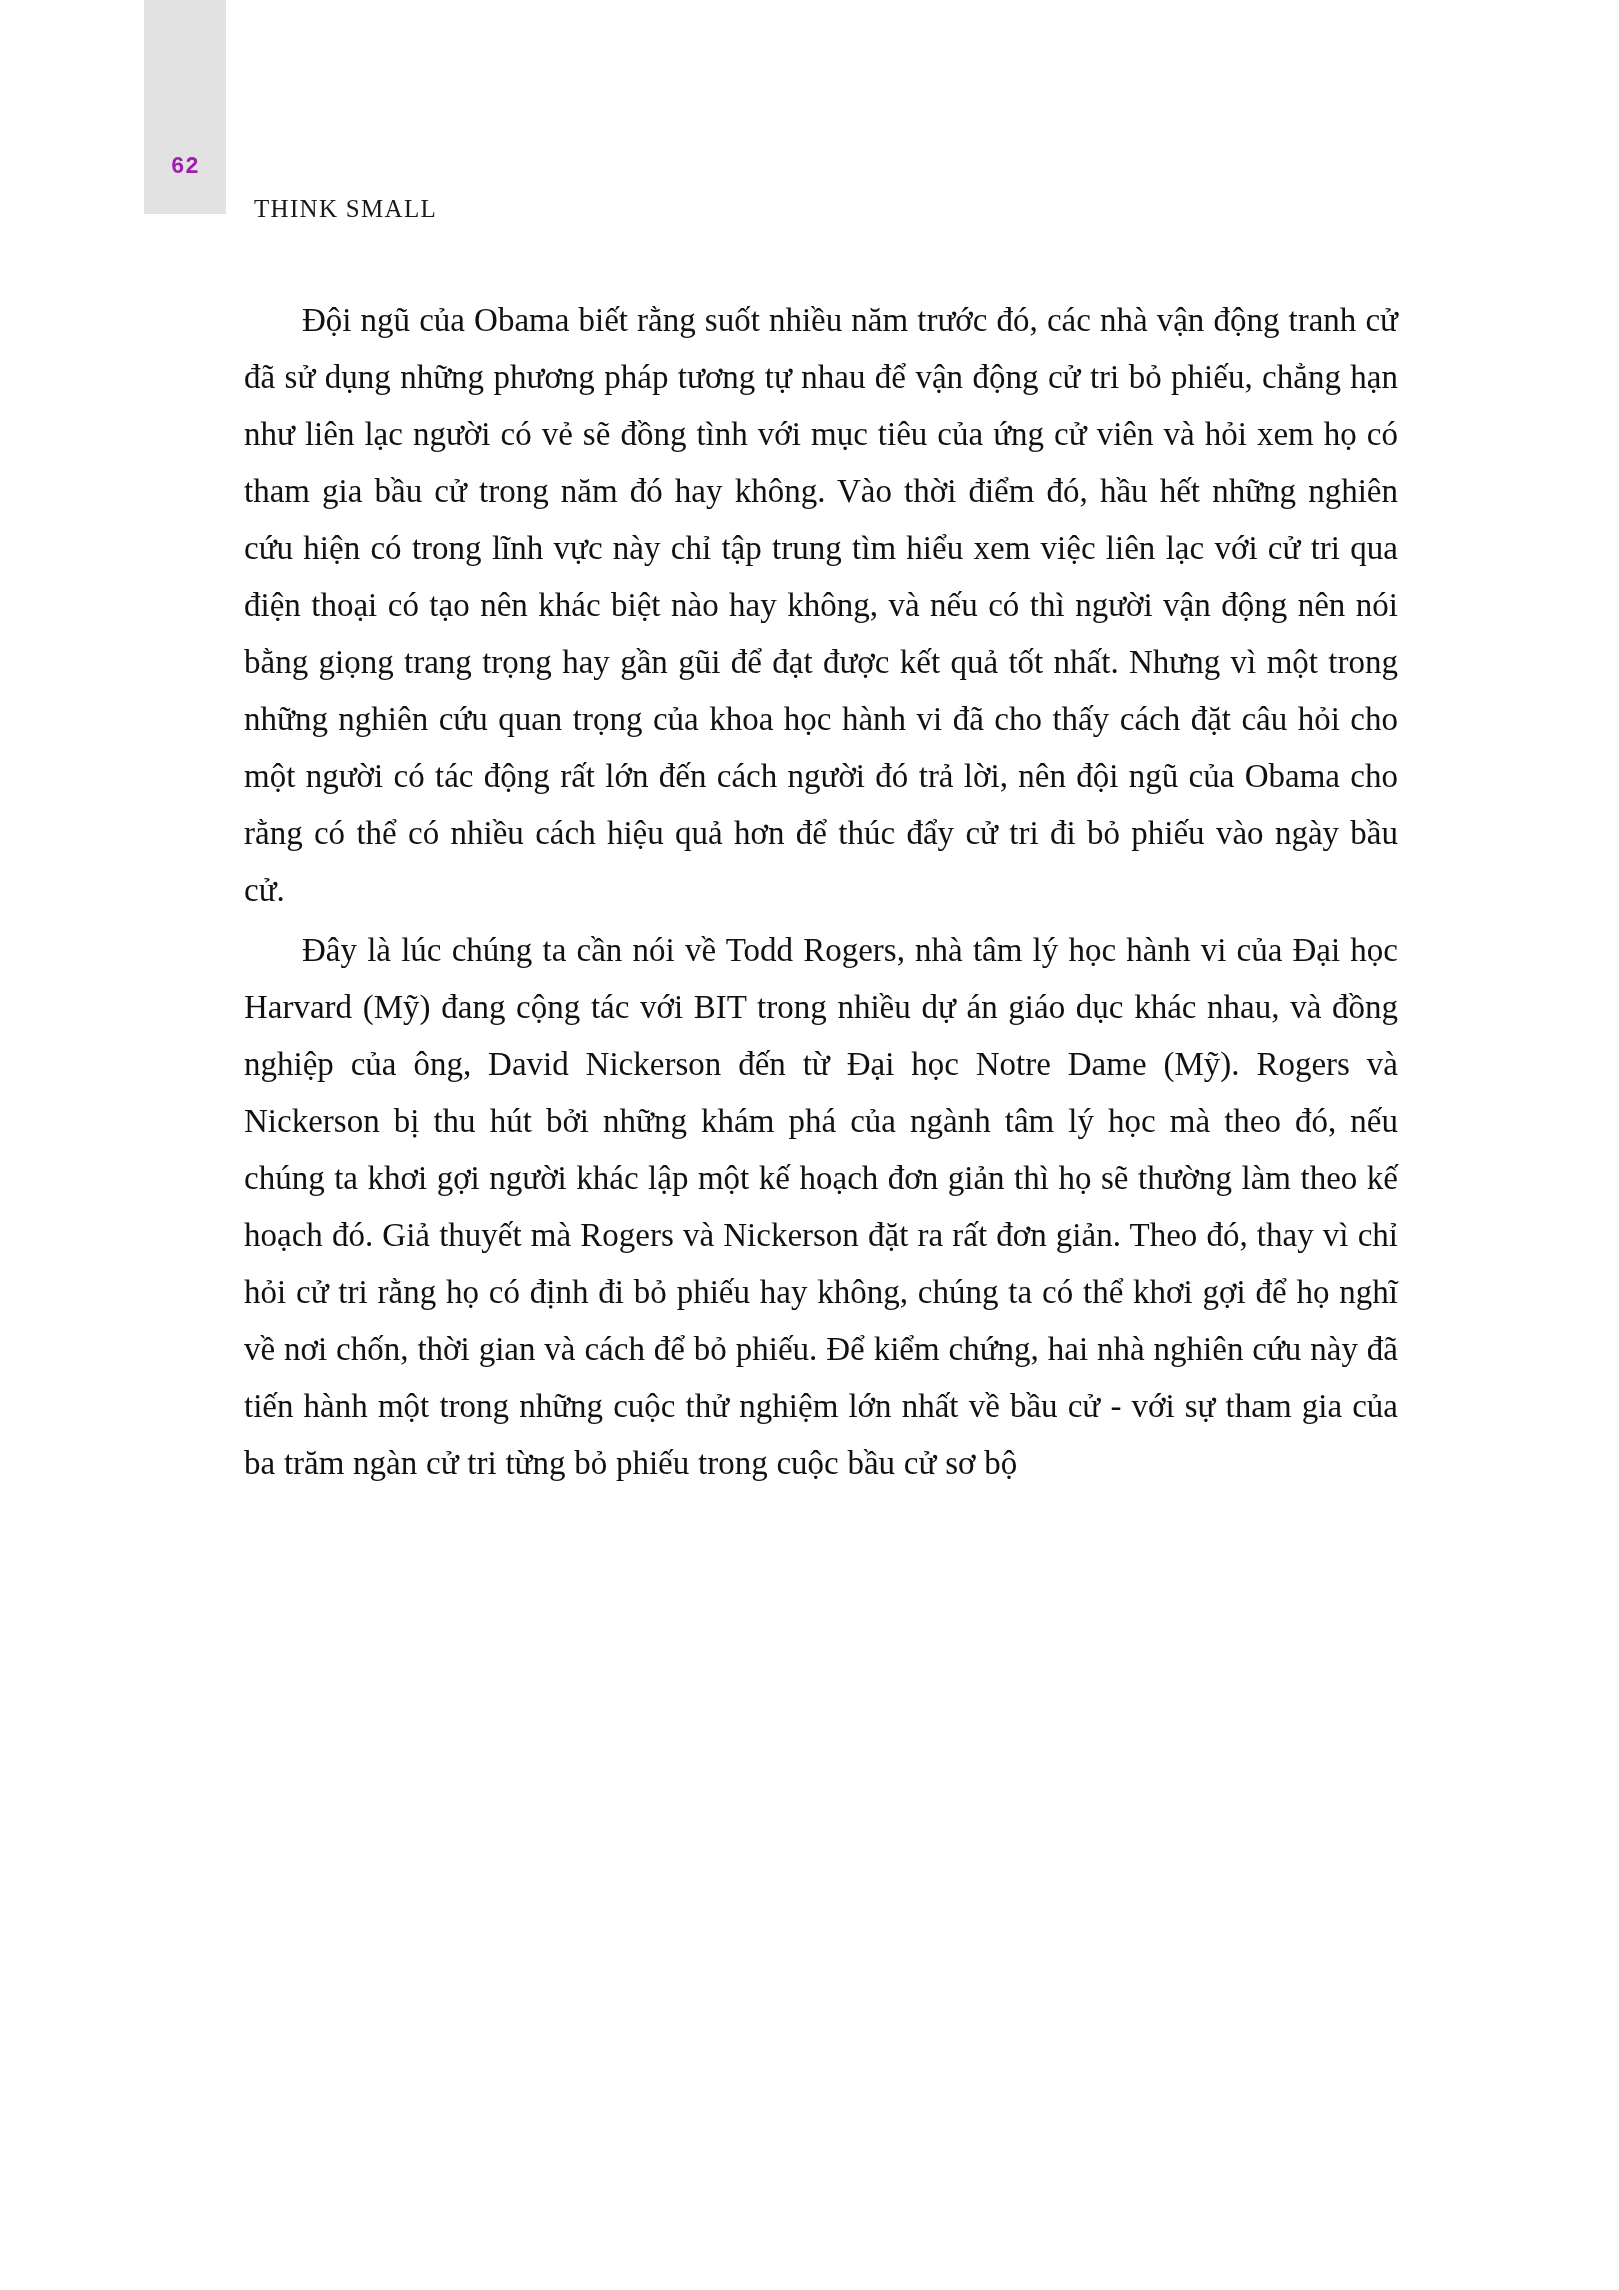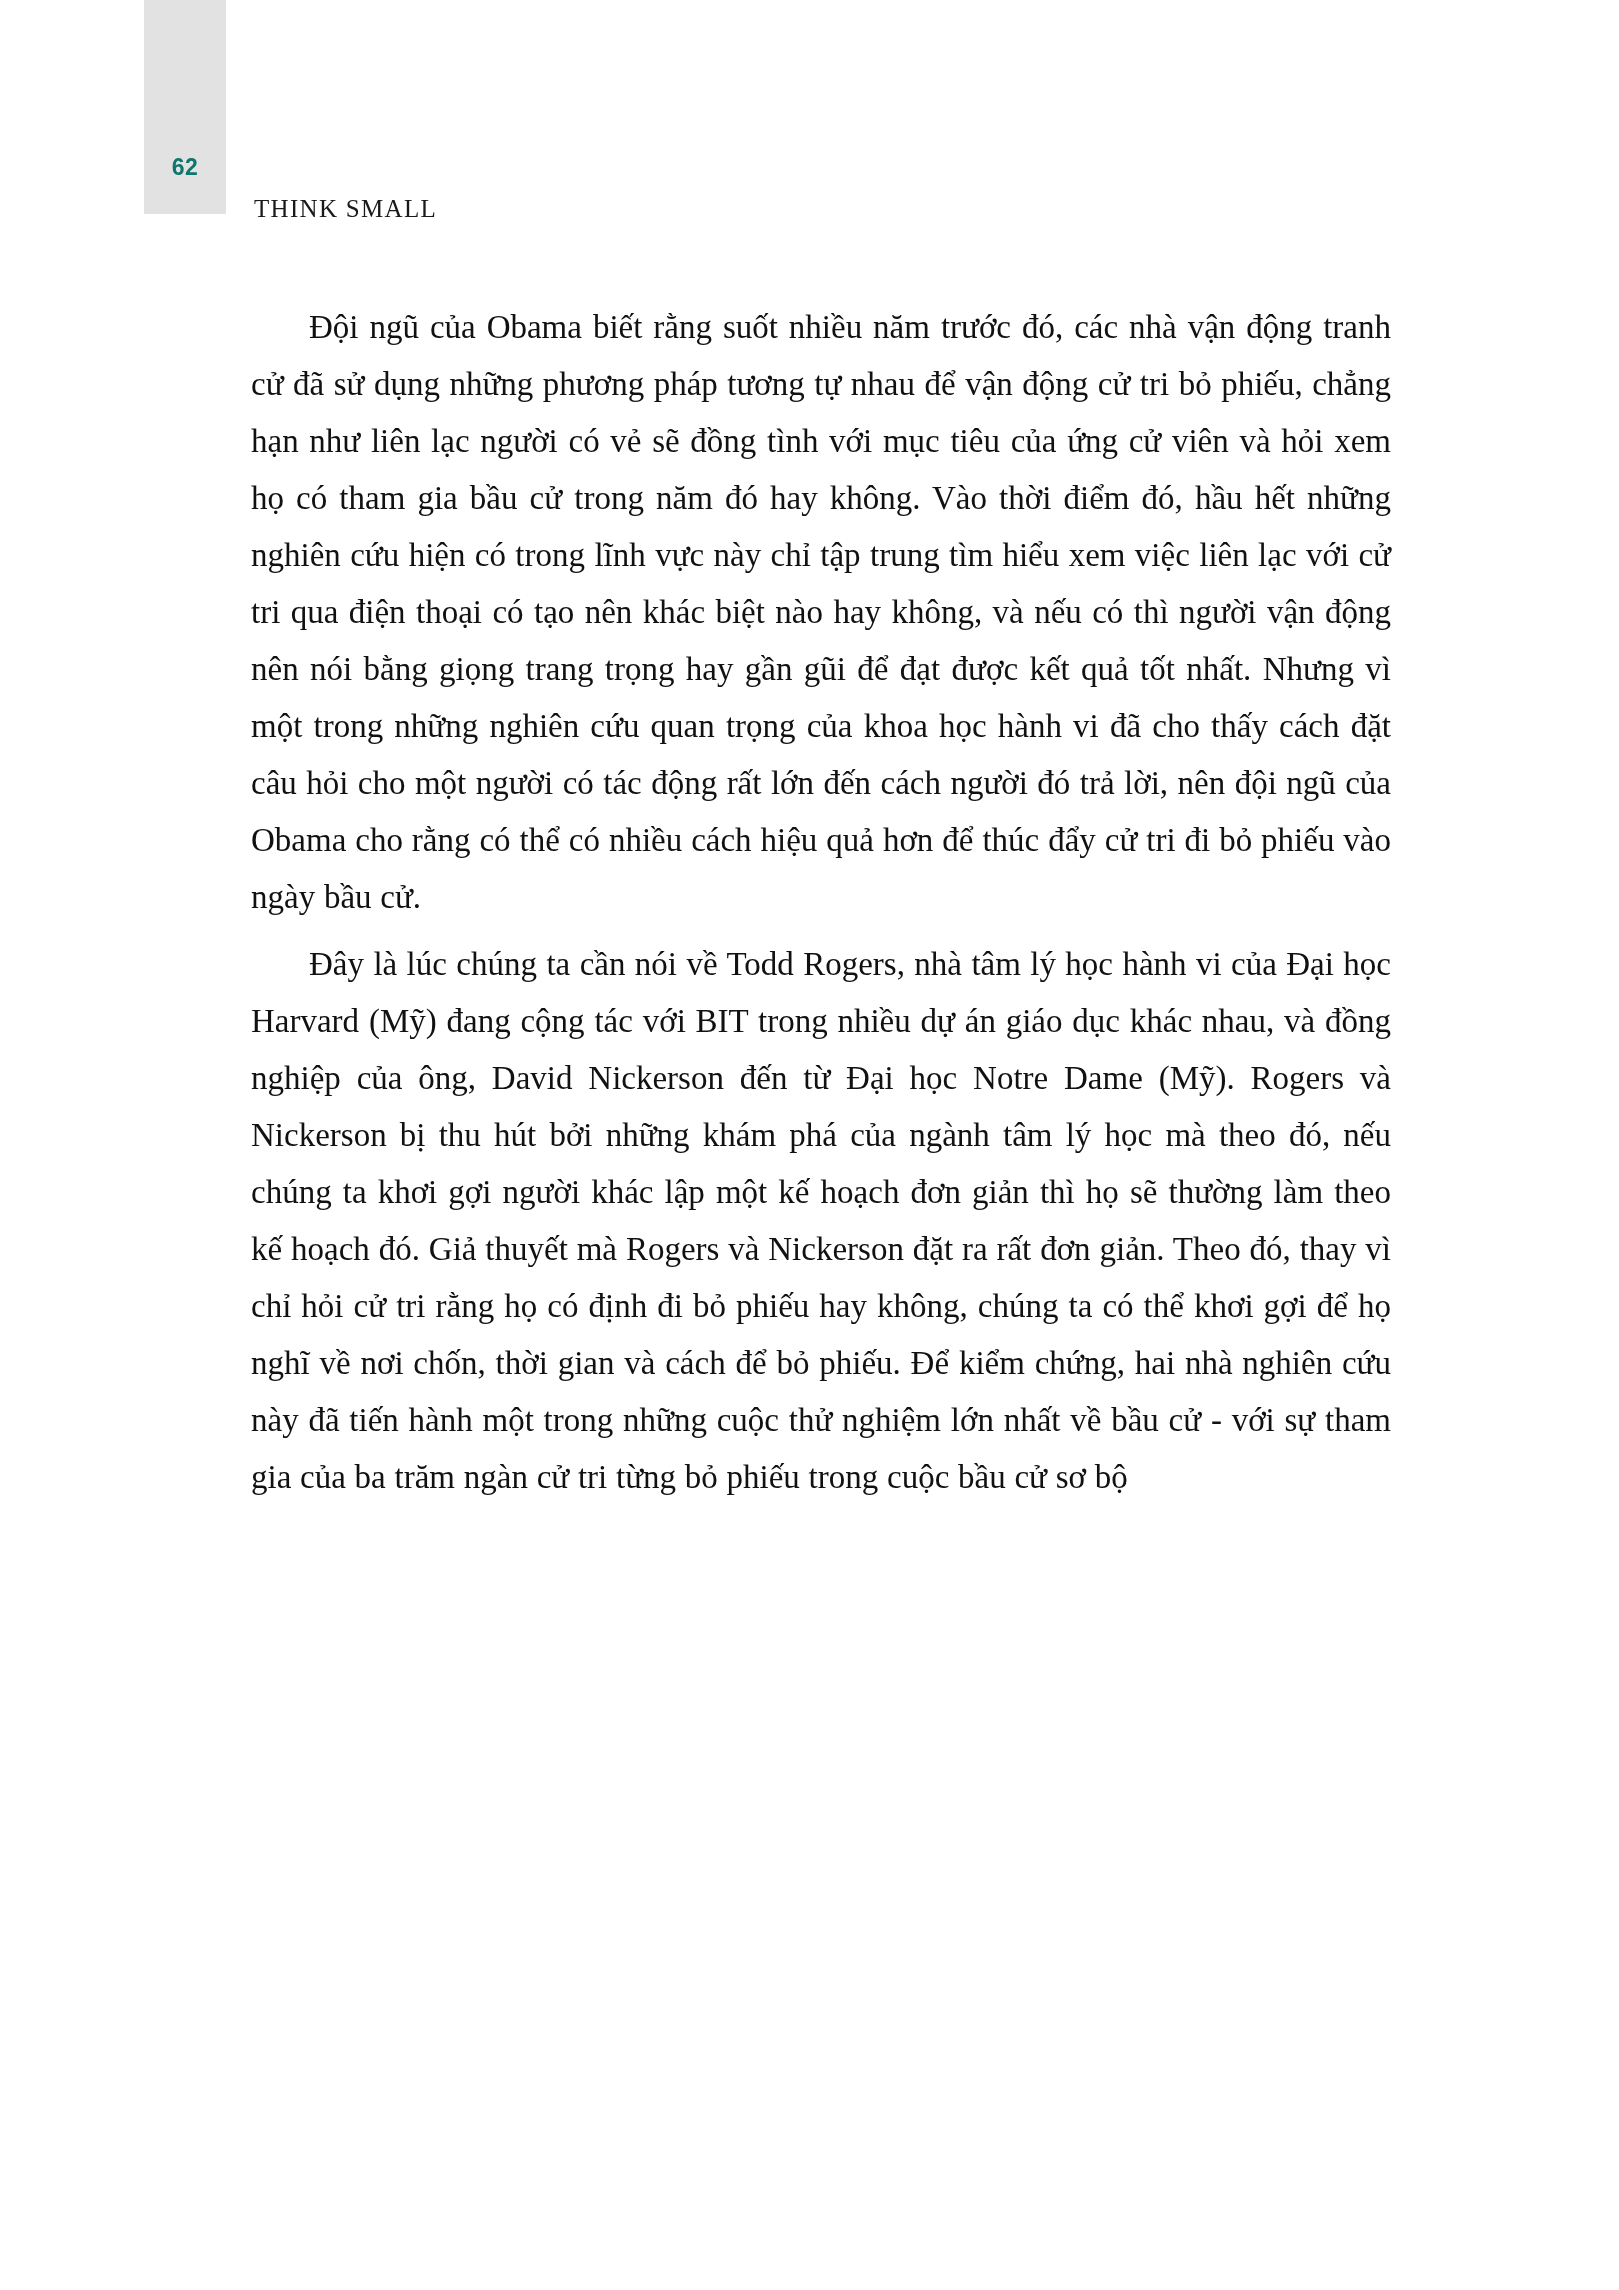--- a/index.html
+++ b/index.html
@@ -23,45 +23,45 @@
     width: 82px;
     height: 214px;
     background: #e2e2e2;
   }
   .folio-number {
     position: absolute;
     left: 144px;
     top: 154px;
     width: 82px;
     text-align: center;
-    font-family: Liberation Sans, sans-serif;
+    font-family: Liberation Mono, monospace;
     font-weight: bold;
     font-size: 23px;
-    color: #0f766e;
+    color: #a21caf;
     letter-spacing: 0.5px;
   }
   .running-head {
     position: absolute;
     left: 254px;
     top: 156px;
     font-family: "Liberation Serif", serif;
     font-size: 25px;
     letter-spacing: 1.3px;
     color: #1a1a1a;
     white-space: nowrap;
     margin-top: 39px;
   }
   .body-col {
     position: absolute;
     left: 241px;
     top: 289px;
     width: 1160px;
   }
   p.para {
-    margin: 10px;
+    margin: 3px;
     text-align: justify;
     text-align-last: left;
     font-size: 33px;
     line-height: 57px;
     color: #111111;
     word-spacing: 0.5px;
   }
   p.para + p.para {
     margin-top: 0;
   }

